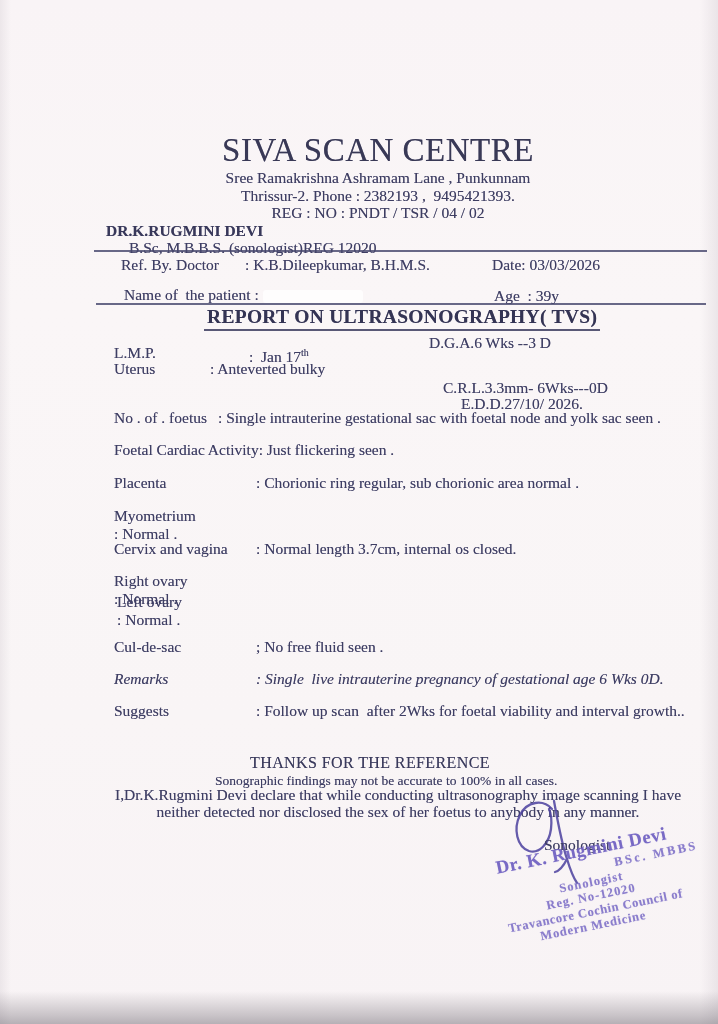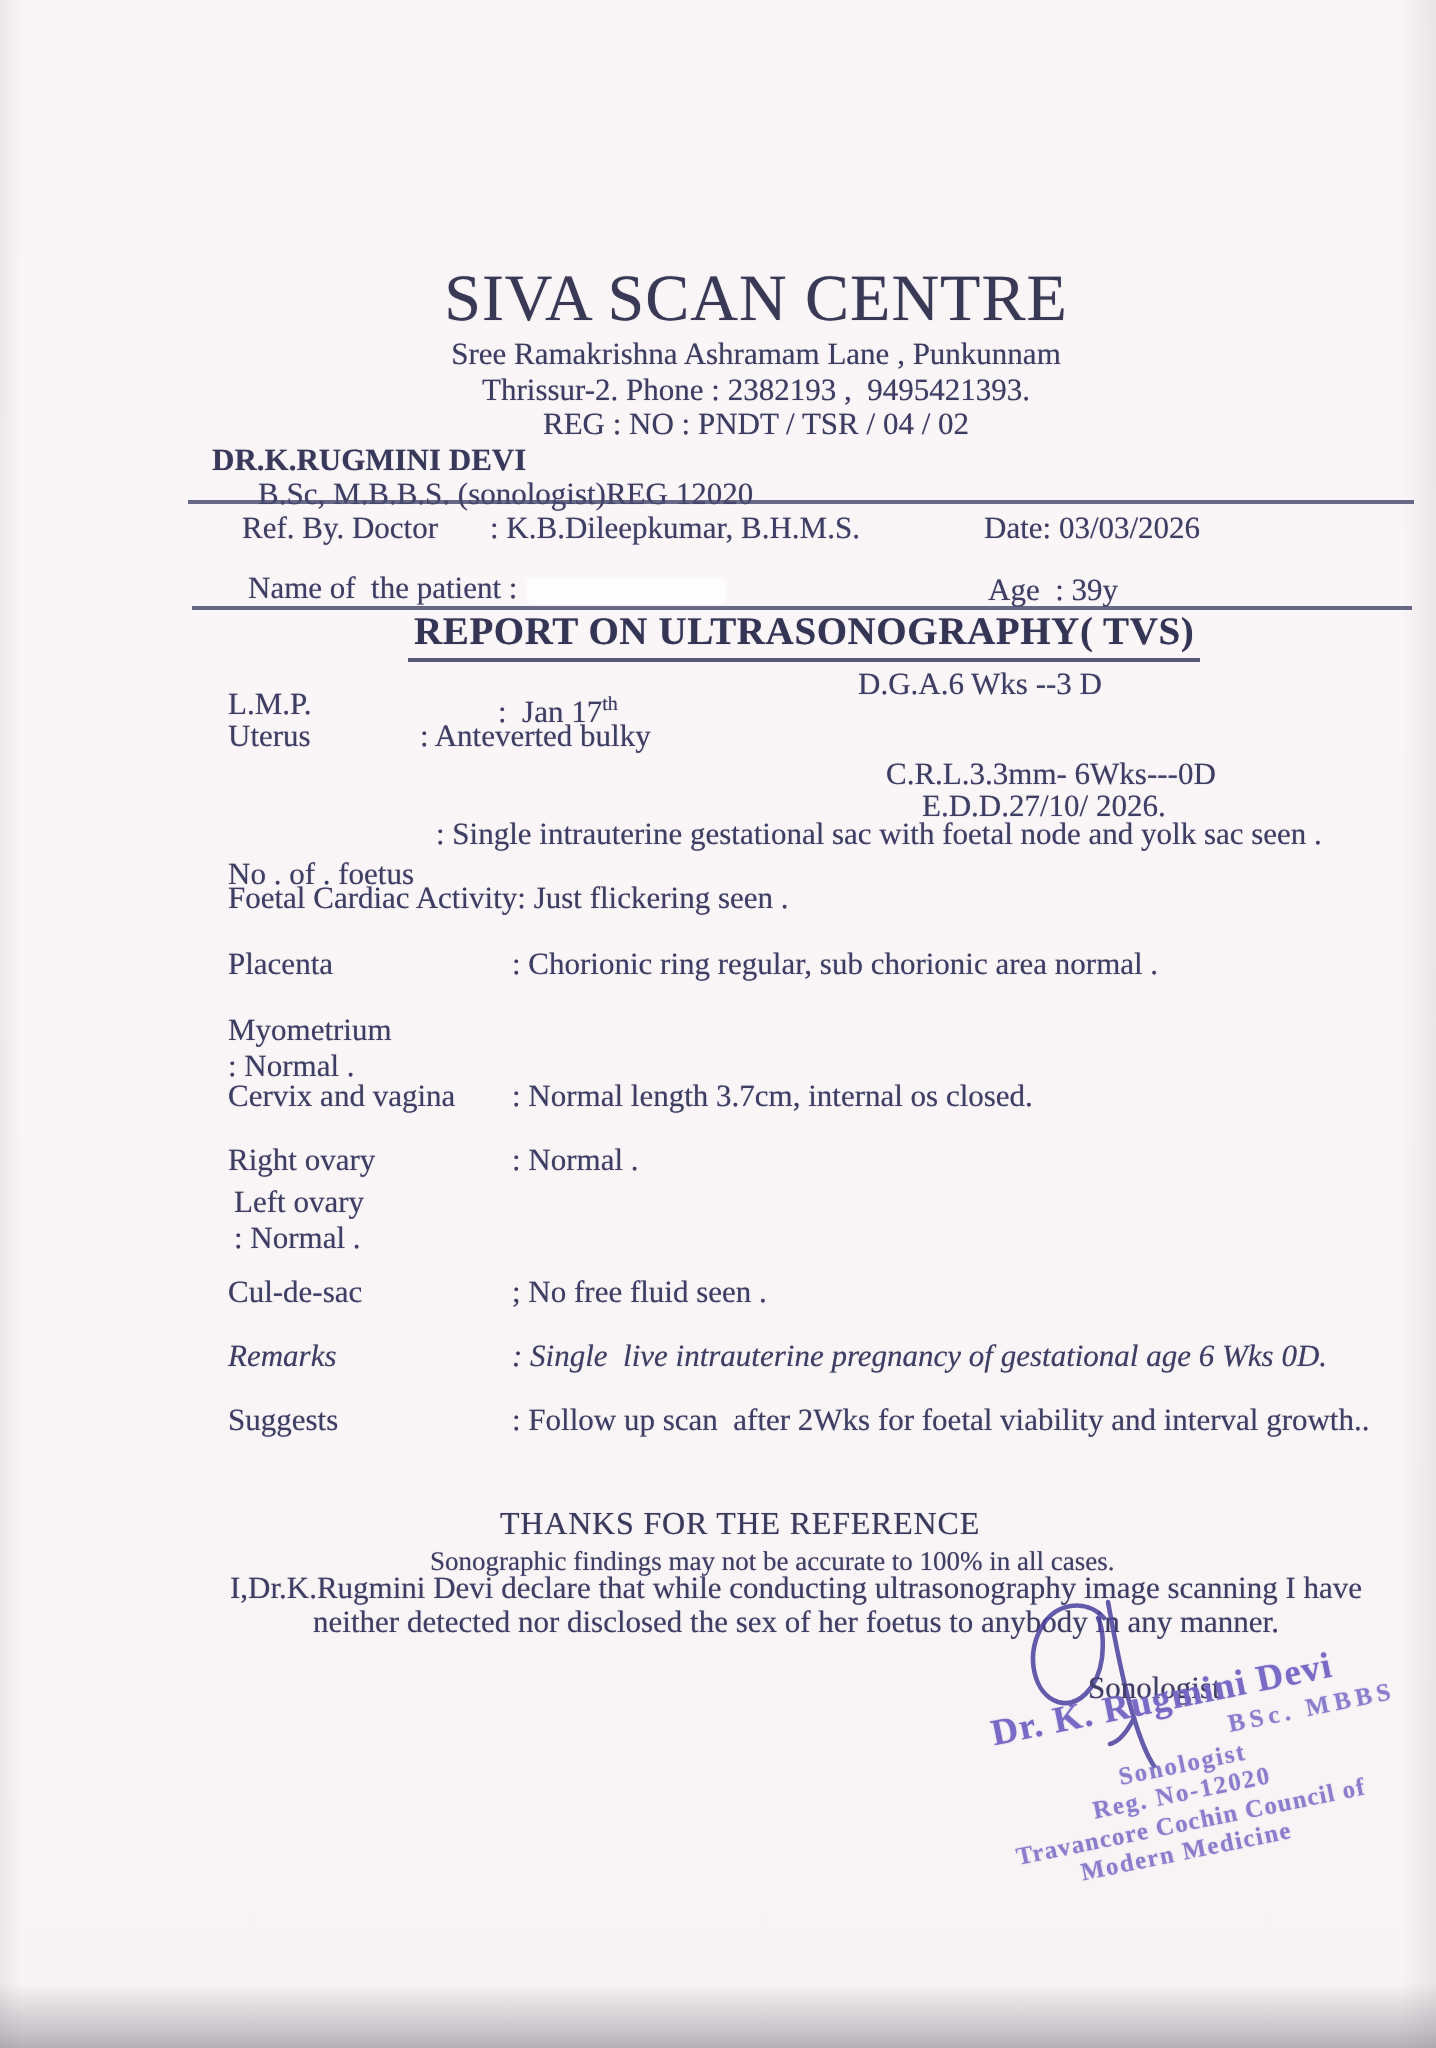--- a/index.html
+++ b/index.html
@@ -37,21 +37,21 @@
 
   .name-row{left:124px;top:286px;font-size:15.5px;}
   .redact{display:inline-block;width:100px;height:13px;background:rgba(255,255,255,.75);border-radius:3px;vertical-align:middle;}
   .age{left:494px;top:287px;font-size:15.5px;}
 
   .rep-title{left:204px;top:306px;font-size:19.5px;font-weight:bold;letter-spacing:.3px;color:#343454;
     border-bottom:2px solid rgba(60,60,95,.85);padding:0 3px 1px 3px;}
 
   .row{font-size:15.5px;display:flex;left:114px;right:8px;line-height:18px;}
   .row .lab{flex:0 0 auto;min-width:142px;}
-  .row.narrowlab .lab{min-width:104px;margin-top:20px;}
+  .row.narrowlab .lab{min-width:104px;}
   .row.shortlab .lab{min-width:96px;}
   .rt{font-size:15.5px;}
 
   .thanks{left:250px;top:754px;font-size:16px;letter-spacing:.4px;color:#3a3a5c;}
   .disclaimer{left:215px;top:773px;font-size:13.5px;}
   .declaration{left:102px;top:787px;width:592px;font-size:15.5px;line-height:16.5px;text-align:center;}
   .sig-label{left:544px;top:836px;font-size:15.5px;}
   .sig-svg{left:505px;top:797px;}
 
   .stamp{
@@ -129,21 +129,21 @@
     <span class="b">: Chorionic ring regular, sub chorionic area normal .</span>
   </div>
   <div class="abs row soft" style="top:507px;flex-direction:column;">
     <span class="lab b">Myometrium</span>
     <span class="b">: Normal .</span>
   </div>
   <div class="abs row soft" style="top:540px;">
     <span class="lab b">Cervix and vagina</span>
     <span class="b">: Normal length 3.7cm, internal os closed.</span>
   </div>
-  <div class="abs row soft" style="top:572px;">
+  <div class="abs row soft" style="top:572px;flex-direction:column;">
     <span class="lab b">Right ovary</span>
     <span class="b">: Normal .</span>
   </div>
   <div class="abs row soft" style="top:593px;left:117px;flex-direction:column;">
     <span class="lab b" style="min-width:139px;">Left ovary</span>
     <span class="b">: Normal .</span>
   </div>
   <div class="abs row soft" style="top:638px;">
     <span class="lab b">Cul-de-sac</span>
     <span class="b">; No free fluid seen .</span>

